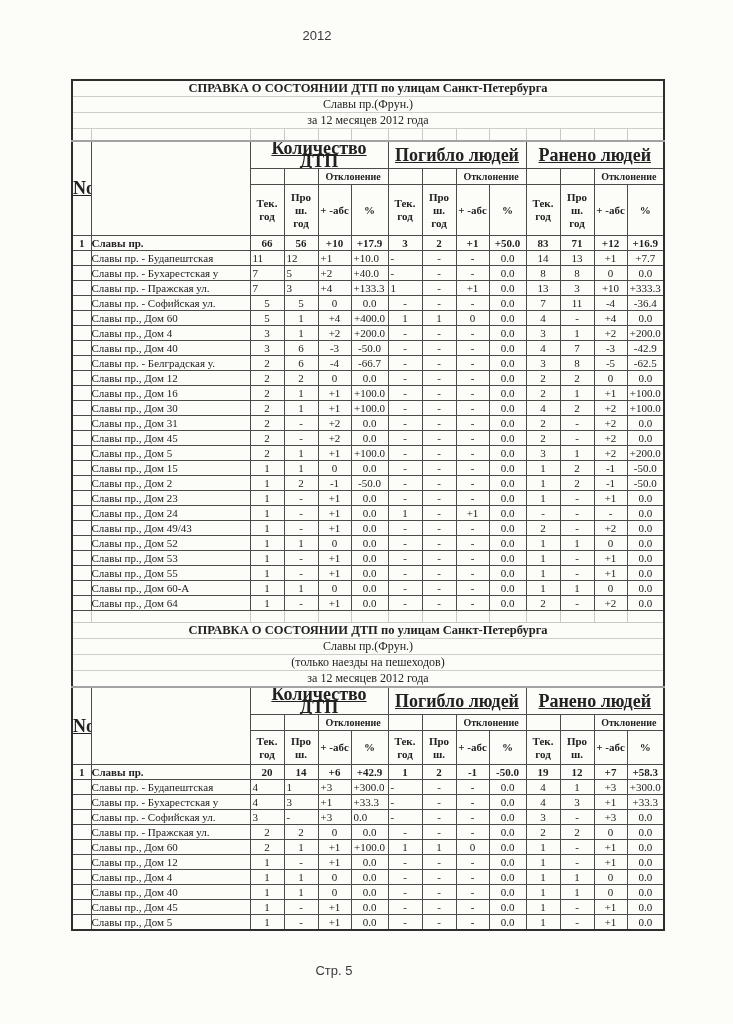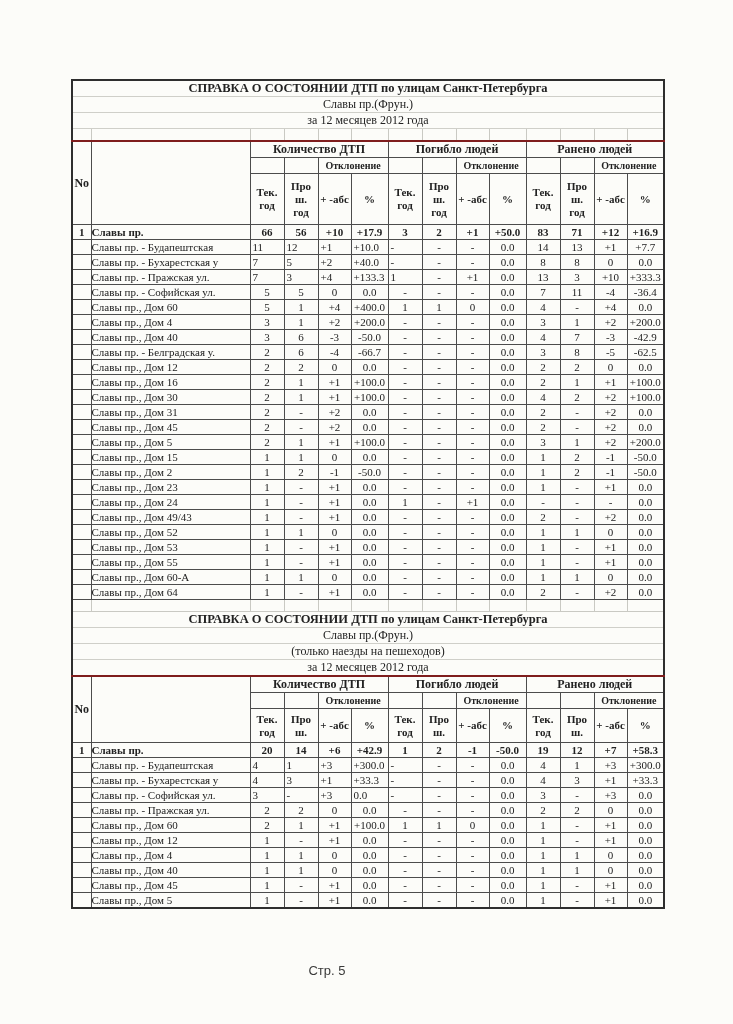--- a/index.html
+++ b/index.html
@@ -10,21 +10,21 @@
     color:#222;
     overflow:hidden;
   }
   .page-year{
     position:absolute;top:28px;left:0;width:634px;
     text-align:center;
     font-family:"Liberation Sans", sans-serif;
     font-size:13px;color:#3a3a3a;
   }
   .page-footer{
-    position:absolute;top:963px;left:5px;width:644px;
+    position:absolute;top:963px;left:12px;width:644px;
     text-align:center;
     font-family:"Liberation Sans", sans-serif;
     font-size:13px;color:#3a3a3a;
   }
   table.doc{
     position:absolute;left:71px;top:79px;width:592px;
     border-collapse:collapse;table-layout:fixed;
     border:2px solid #2e2e2e;
   }
   table.doc td{
@@ -39,39 +39,40 @@
     border-top:1px solid #404040;border-bottom:1px solid #cfcfc9;
     text-align:center;height:15px;font-size:12px;
   }
   tr.title.t-main td{font-weight:bold;font-size:12.5px;}
   
   tr.blank td{
     border:1px solid #c9c9c3;height:11px;
   }
   
   tr.hrow td{font-weight:bold;text-align:center;}
-  tr.h1 td{border-top:2px solid #7f1d1d;height:15px;font-size:12px;}
+  tr.h1 td{border-top:2px solid #a3a3a3;height:15px;font-size:18px;text-decoration:underline;}
   tr.h2 td{height:15px;font-size:10px;}
   td.sub{white-space:pre-line;font-size:11.5px;}
   tr.h3t td{height:50px;}
   tr.h3s td{height:33px;}
   td.no-head{text-align:left;vertical-align:top;padding:13px 0 0 1px;font-weight:bold;font-size:11.5px;margin-left:24px;}
   td.gl{border-left:2px solid #2e2e2e;}
   
   td.no-cell{text-align:center;}
   td.name-cell{text-align:left;padding-left:3px;white-space:nowrap;margin-top:27px;}
   td.val{text-align:center;}
   td.val.left{text-align:left;padding-left:2px;}
   tr.bold-row td{font-weight:bold;}
 </style>
 </head>
 <body>
 
 <div class="sheet">
 
+  <div class="page-year">2012</div>
 
   <table class="doc">
     <colgroup>
       <col style="width:19px">
         <col style="width:159px">
       <col style="width:34px">
         <col style="width:34px">
         <col style="width:33px">
         <col style="width:37px">
       <col style="width:34px">

